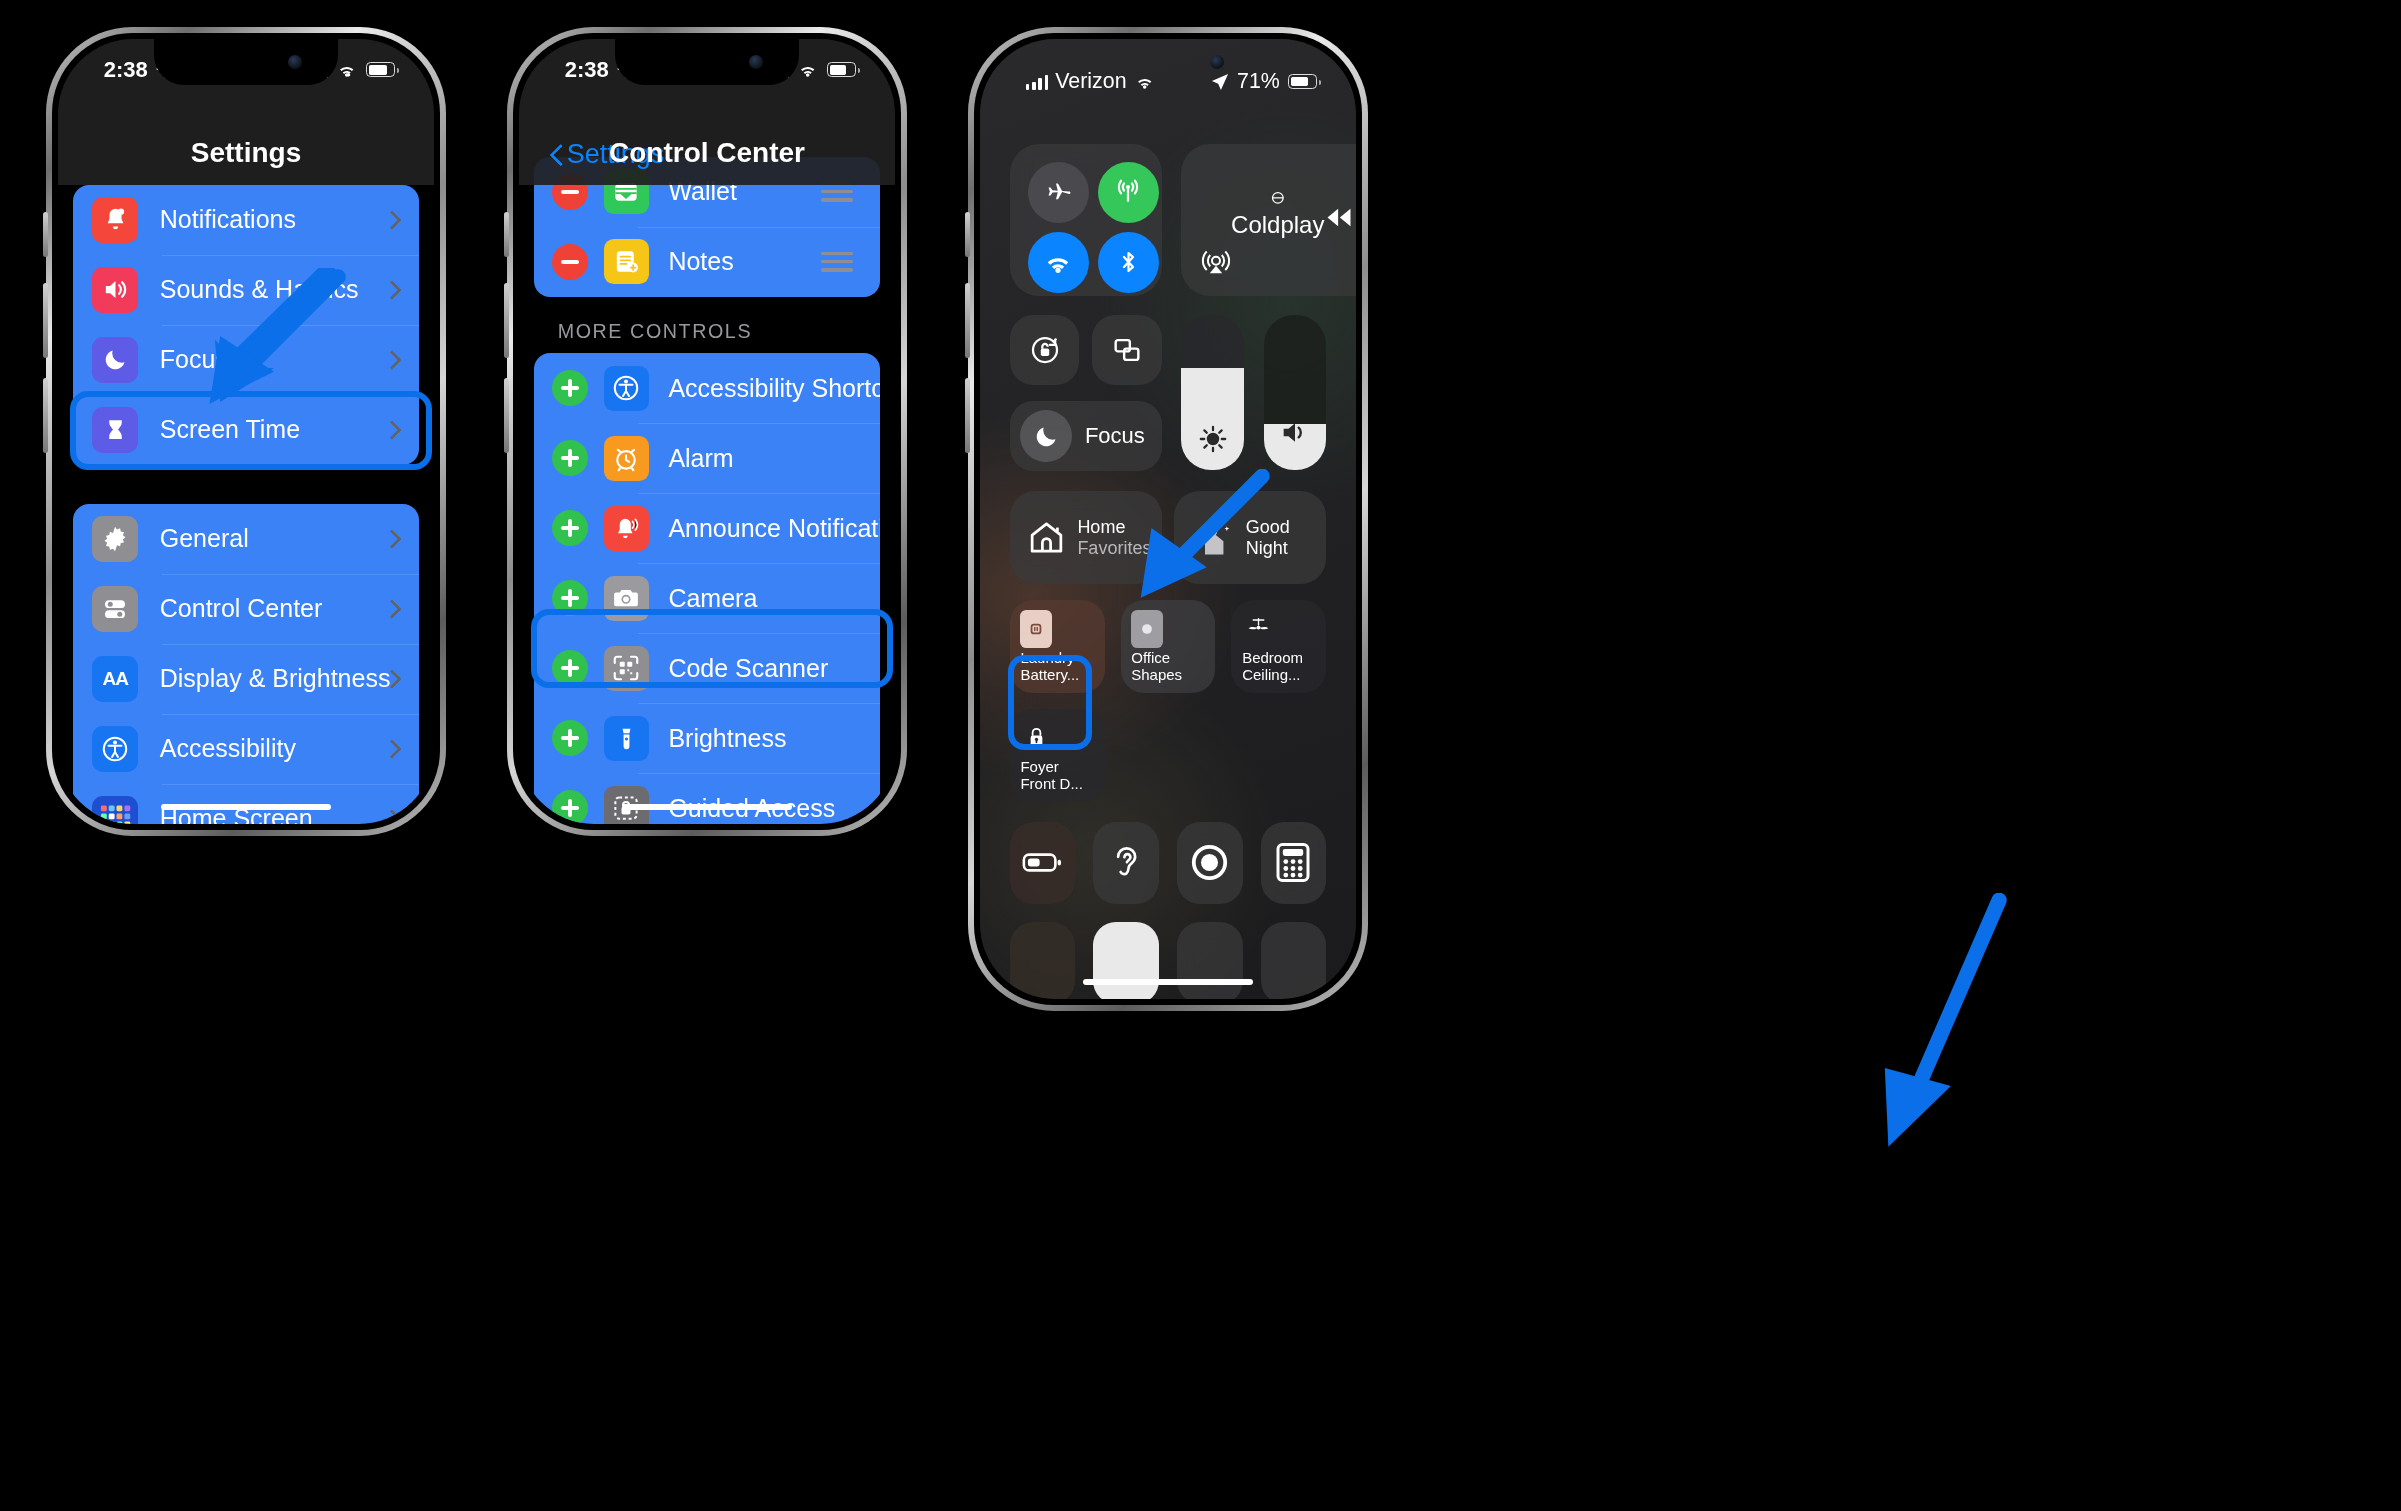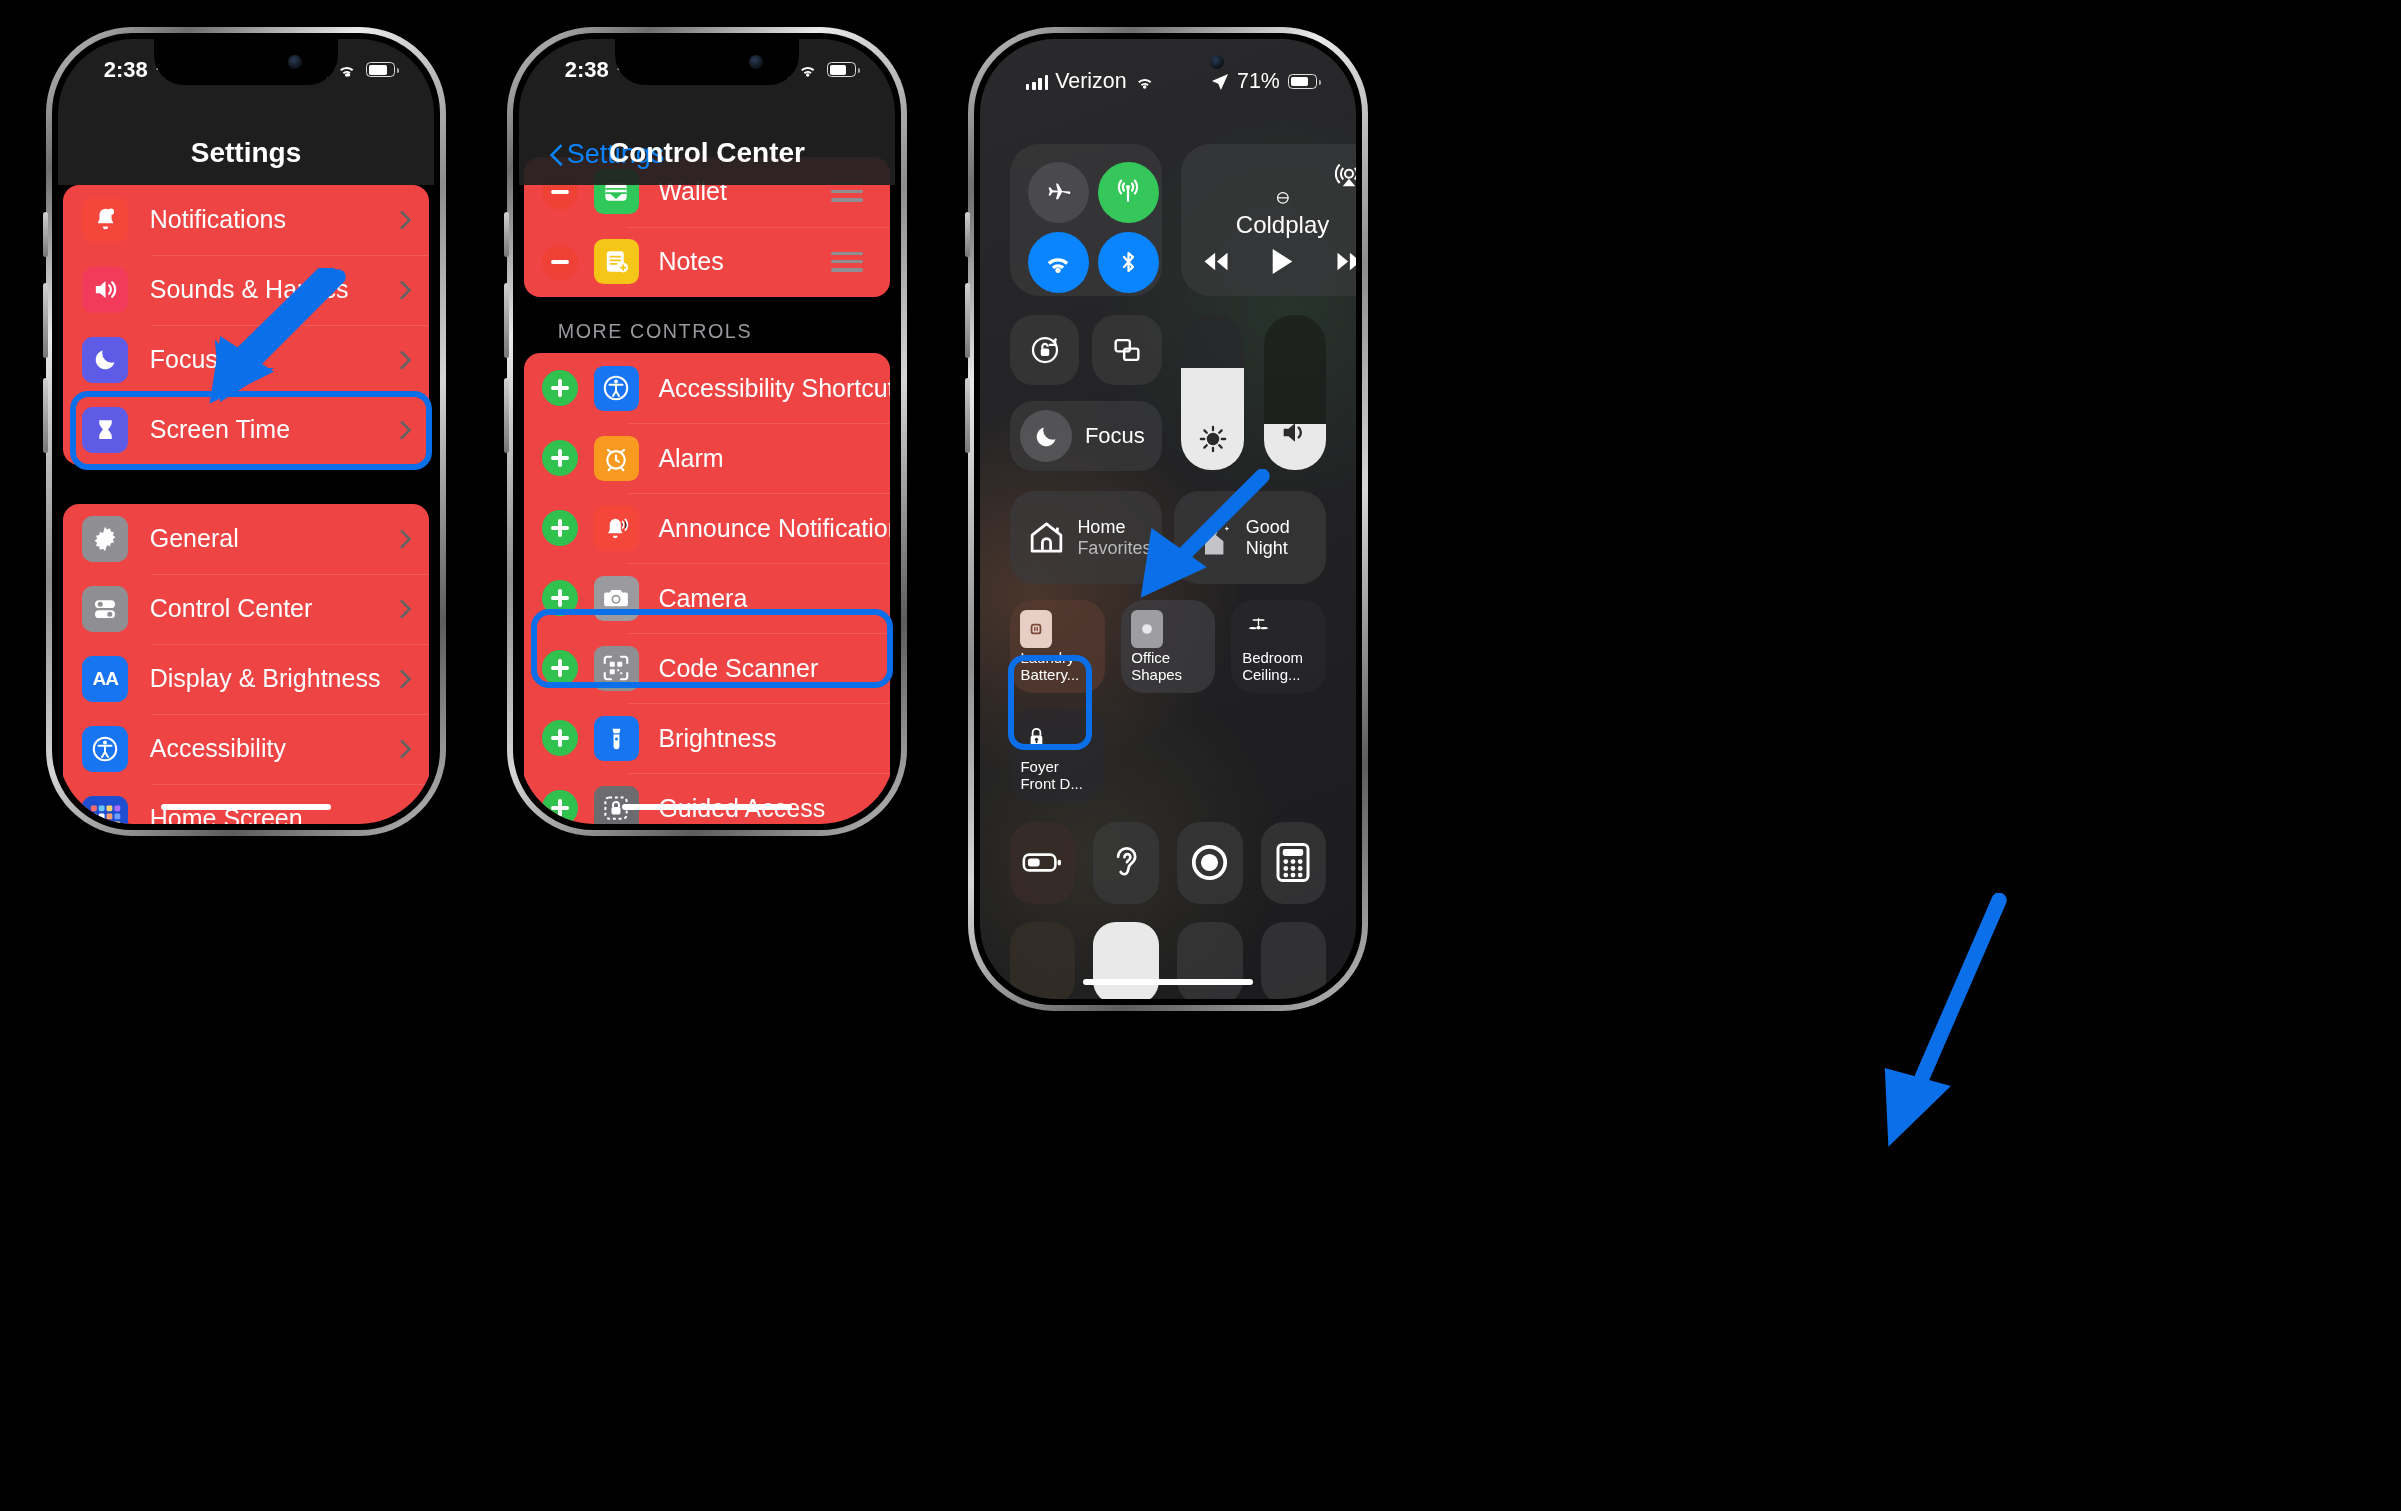--- a/index.html
+++ b/index.html
@@ -89,23 +89,23 @@
     color:#0a84ff; font-size: 27px;
   }
   .chev-l { width: 11.6px; height: 21.4px; position: relative; }
   .chev-l::before { content:''; position:absolute; left:2.7px; top:2.7px;
     width: 12.5px; height: 12.5px; border-left: 3.6px solid #0a84ff; border-bottom: 3.6px solid #0a84ff;
     transform: rotate(45deg); border-radius: 0.9px;}
 
   .scroll { position:absolute; top:0; left:0; right:0; bottom:0; }
 
   .group {
-    background: #ef4444;
+    background: #3b82f6;
     border-radius: 16px;
-    margin: 0 5px;
+    margin: 0 15px;
     overflow: hidden;
   }
   .row {
     display: flex; align-items: center;
     height: 70px;
     padding-left: 19.7px;
     position: relative;
   }
   .row + .row::before {
     content:''; position:absolute; left: 89px; right: 0; top: 0;
@@ -191,21 +191,21 @@
   }
   .cc-grid { position:absolute; top: 105px; left: 30px; right: 30px; }
   .tile { background: rgba(58,58,60,.72); border-radius: 29px; position:relative;
           backdrop-filter: blur(9px); }
   .circ { border-radius:50%; display:flex; align-items:center; justify-content:center; }
 
   .row-top { display:flex; gap: 19.7px; }
   .conn { width: 152px; height: 152px; padding: 18px;
           display:grid; grid-template-columns: 1fr 1fr; gap: 9px; }
   .conn .circ { width: 61px; height: 61px; }
-  .media { flex: 1; height: 152px; padding: 16px 19.7px; display:flex; flex-direction:column;
+  .media { flex: 1; height: 152px; padding: 16px 19.7px; display:flex; 
            align-items:center; justify-content:space-between; }
   .media-title { color:#fff; font-size: 24px; font-weight: 500; }
 
   .row-mid { display:flex; gap: 19.7px; margin-top: 19.7px; }
   .mid-left { width: 152px; display:flex; flex-direction:column; gap: 16px; }
   .sq { width: 70px; height: 70px; border-radius: 23px; display:flex; align-items:center; justify-content:center; }
   .focus-tile { width: 152px; height: 70px; border-radius: 23px; display:flex; align-items:center;
                 padding-left: 10.7px; gap: 12.5px; }
   .focus-circ { width: 52px; height: 52px; border-radius:50%; background: rgba(110,110,115,.55);
                 display:flex; align-items:center; justify-content:center; }

